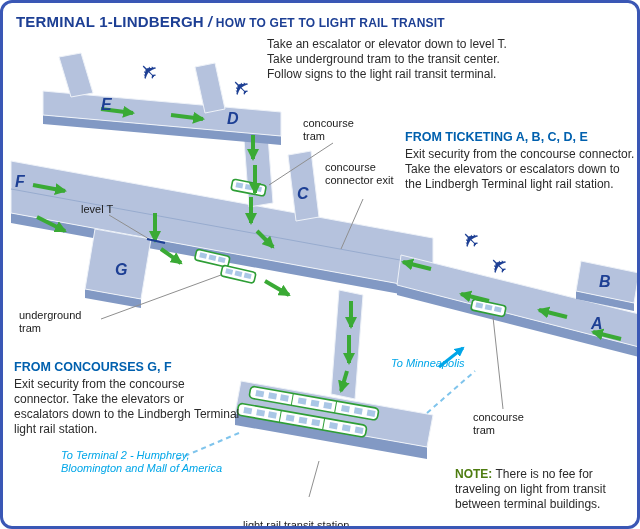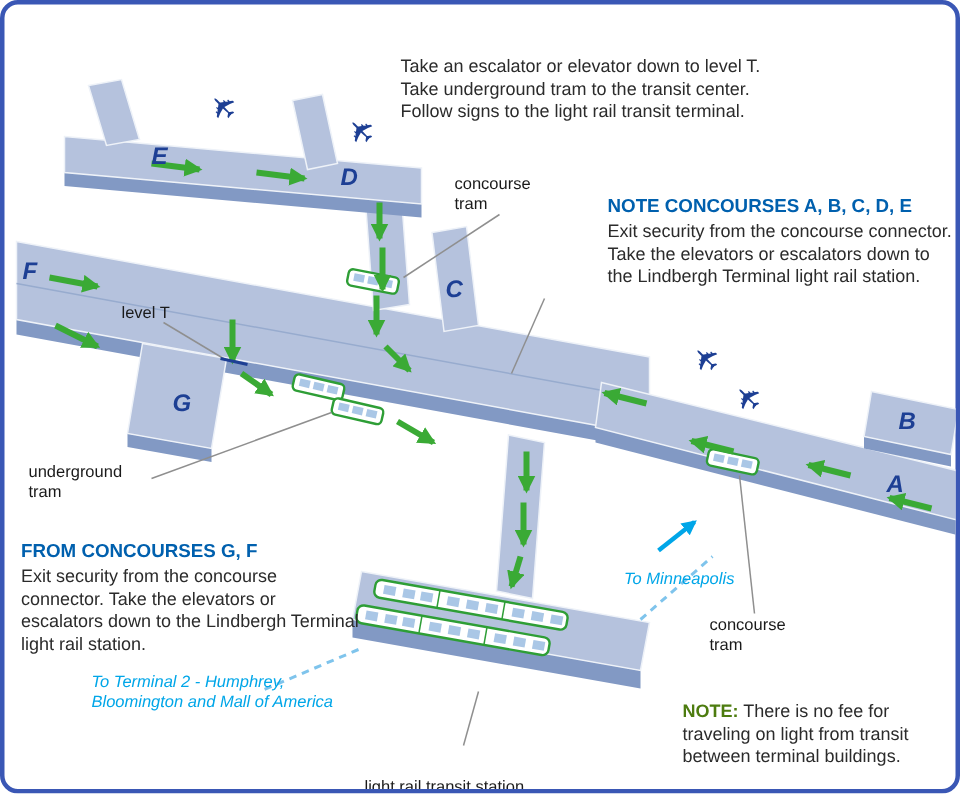--- a/index.html
+++ b/index.html
@@ -153,46 +153,50 @@
       <line x1="330" y1="140" x2="266" y2="182"></line>
       <line x1="360" y1="196" x2="338" y2="246"></line>
       <line x1="106" y1="212" x2="146" y2="236"></line>
       <line x1="98" y1="316" x2="218" y2="272"></line>
       <line x1="306" y1="494" x2="316" y2="458"></line>
       <line x1="500" y1="406" x2="490" y2="314"></line>
     </g>
     <line x1="144" y1="236" x2="162" y2="240" stroke="#1d3f94" stroke-width="2"></line>
   </svg>
 
+  <div class="abs title">
+    <span class="t1">TERMINAL 1-LINDBERGH</span><span class="sep">/</span><span class="t2">HOW TO GET TO LIGHT RAIL TRANSIT</span>
+  </div>
 
   <div class="abs instr instr-1">
     <p>Take an escalator or elevator down to level T. Take underground tram to the transit center. Follow signs to the light rail transit terminal.</p>
   </div>
 
   <div class="abs instr instr-2">
-    <h3>NOTE CONCOURSES A, B, C, D, E</h3>
+    <h3>FROM TICKETING A, B, C, D, E</h3>
     <p>Exit security from the concourse connector. Take the elevators or escalators down to the Lindbergh Terminal light rail station.</p>
   </div>
 
   <div class="abs instr instr-3">
     <h3>FROM CONCOURSES G, F</h3>
     <p>Exit security from the concourse connector. Take the elevators or escalators down to the Lindbergh Terminal light rail station.</p>
   </div>
 
   <div class="abs note">
     <b>NOTE:</b>
     <span>There is no fee for traveling on light from transit between terminal buildings.</span>
   </div>
 
   <div class="abs maplabel" style="left:300px; top:114px; width:72px;">concourse tram</div>
+  <div class="abs maplabel" style="left:322px; top:158px; width:78px;">concourse connector exit</div>
   <div class="abs maplabel nowrap" style="left:78px; top:200px;">level T</div>
   <div class="abs maplabel" style="left:16px; top:306px; width:80px;">underground tram</div>
   <div class="abs maplabel nowrap" style="left:240px; top:516px;">light rail transit station</div>
   <div class="abs maplabel" style="left:470px; top:408px; width:72px;">concourse tram</div>
-  <div class="abs maplabel cyan nowrap" style="left:388px; top:377px;margin-left:25px;">To Minneapolis</div>
+  <div class="abs maplabel cyan nowrap" style="left:388px; top:354px;">To Minneapolis</div>
   <div class="abs maplabel cyan" style="left:58px; top:446px; width:164px;">To Terminal 2 - Humphrey, Bloomington and Mall of America</div>
 
   <div class="abs letter" style="left:98px;  top:93px;">E</div>
   <div class="abs letter" style="left:224px; top:107px;">D</div>
   <div class="abs letter" style="left:12px;  top:170px;">F</div>
   <div class="abs letter" style="left:294px; top:182px;">C</div>
   <div class="abs letter" style="left:112px; top:258px;">G</div>
   <div class="abs letter" style="left:596px; top:270px;">B</div>
   <div class="abs letter" style="left:588px; top:312px;">A</div>
 

